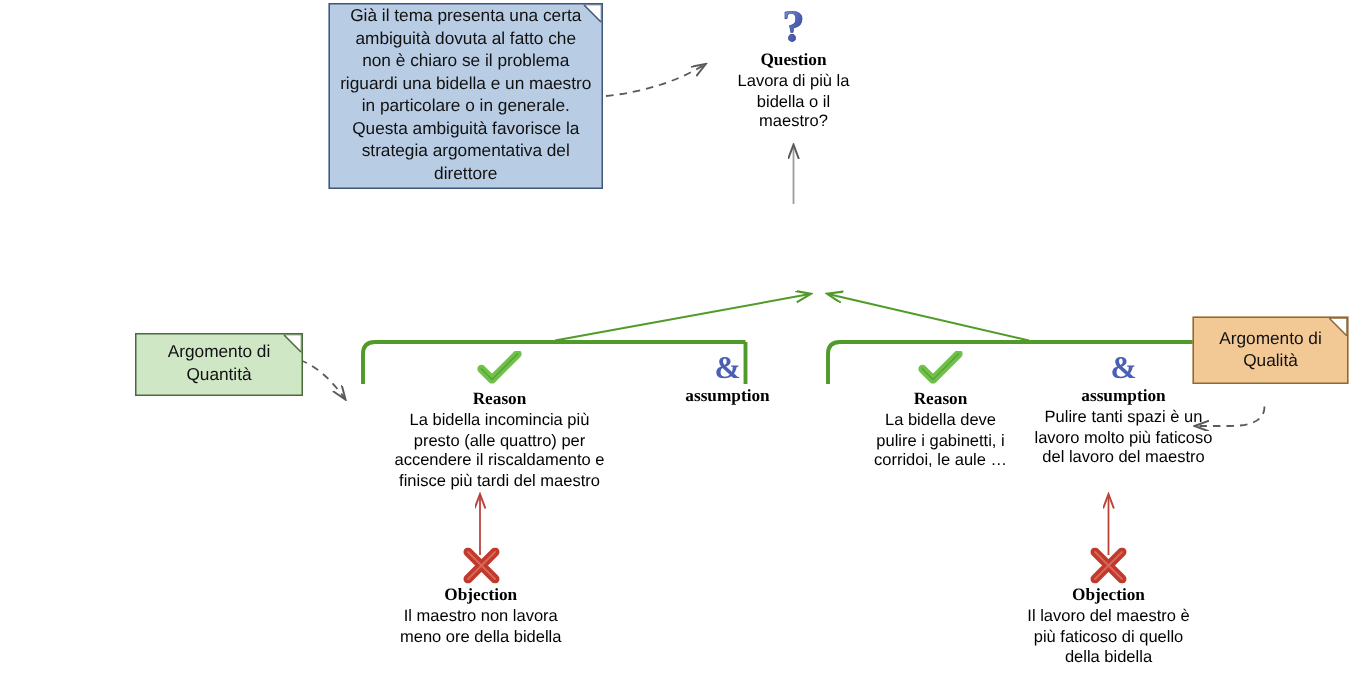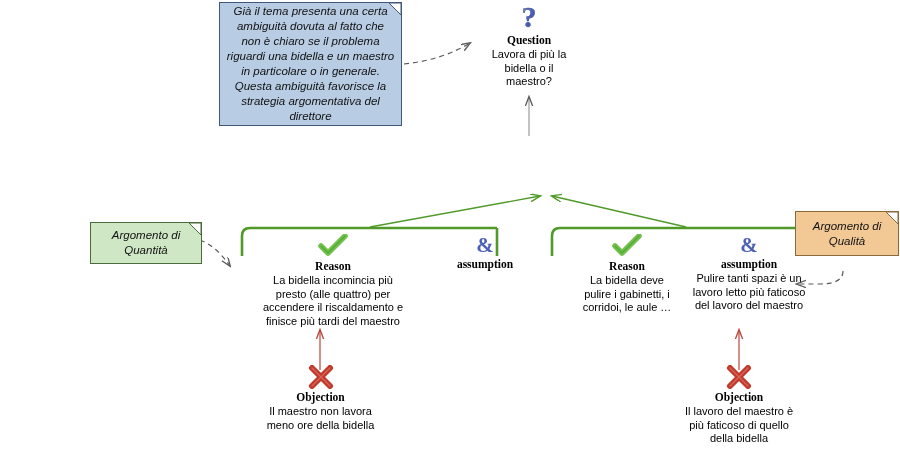--- a/index.html
+++ b/index.html
@@ -49,21 +49,21 @@
     position: absolute;
     box-sizing: border-box;
     font-size: 11.5px;
     line-height: 15px;
     text-align: center;
     color: #111;
     display: flex;
     align-items: center;
     justify-content: center;
   }
-  .note-inner { white-space: pre-line; padding: 4px 6px; font-style: italic; }
+  .note-inner { white-space: pre-line; padding: 4px 6px; }
   .note-blue {
     background: #b8cce4;
     border: 1px solid #41577a;
   }
   .note-green {
     background: #cfe7c4;
     border: 1px solid #4a6b3a;
   }
   .note-orange {
     background: #f2c895;
@@ -190,21 +190,21 @@
 pulire i gabinetti, i
 corridoi, le aule …</span>
   </div>
 
   <div class="node" style="left:669px; top:234px; width:160px;">
     <svg class="node-icon" width="22" height="22" viewBox="0 0 22 22">
       <text x="11" y="18" font-family="Liberation Serif, serif" font-size="21" font-weight="bold" text-anchor="middle" fill="#4a5fb5">&amp;</text>
     </svg>
     <span class="node-title">assumption</span>
     <span class="node-text">Pulire tanti spazi è un
-lavoro letto più faticoso
+lavoro molto più faticoso
 del lavoro del maestro</span>
   </div>
 
   <div class="node" style="left:248px; top:365px; width:145px;">
     <svg class="node-icon" width="26" height="24" viewBox="0 0 26 24">
       <path d="M4,3 L22,21 M22,3 L4,21" fill="none" stroke="#c0392b" stroke-width="6" stroke-linecap="round"></path>
       <path d="M4,3 L22,21 M22,3 L4,21" fill="none" stroke="#e8837a" stroke-width="1.4" stroke-linecap="round" opacity="0.6"></path>
     </svg>
     <span class="node-title">Objection</span>
     <span class="node-text">Il maestro non lavora

